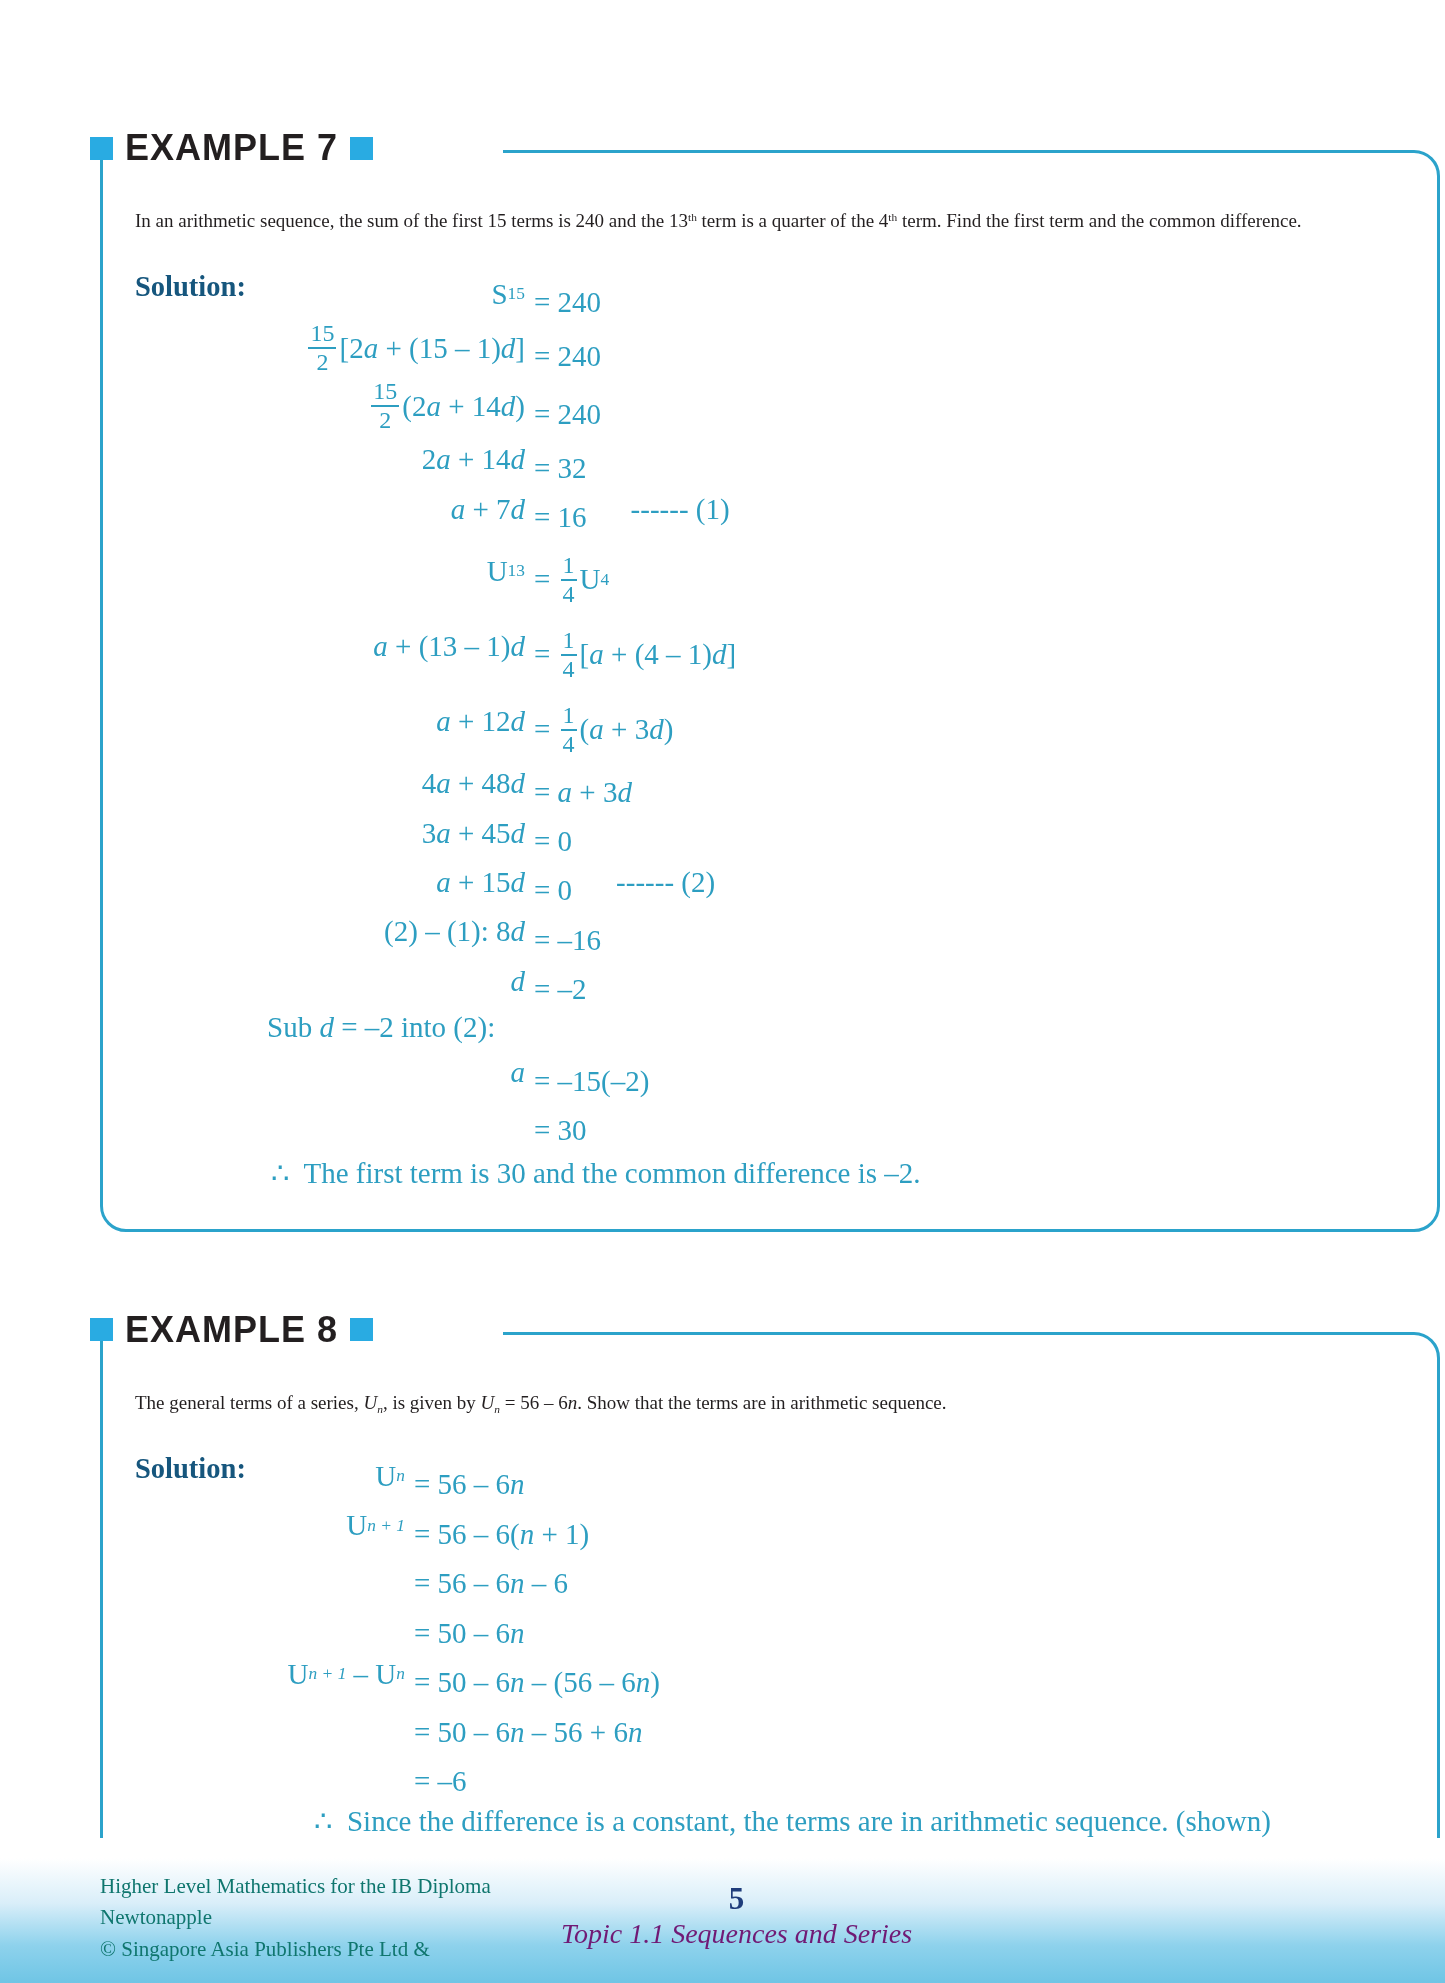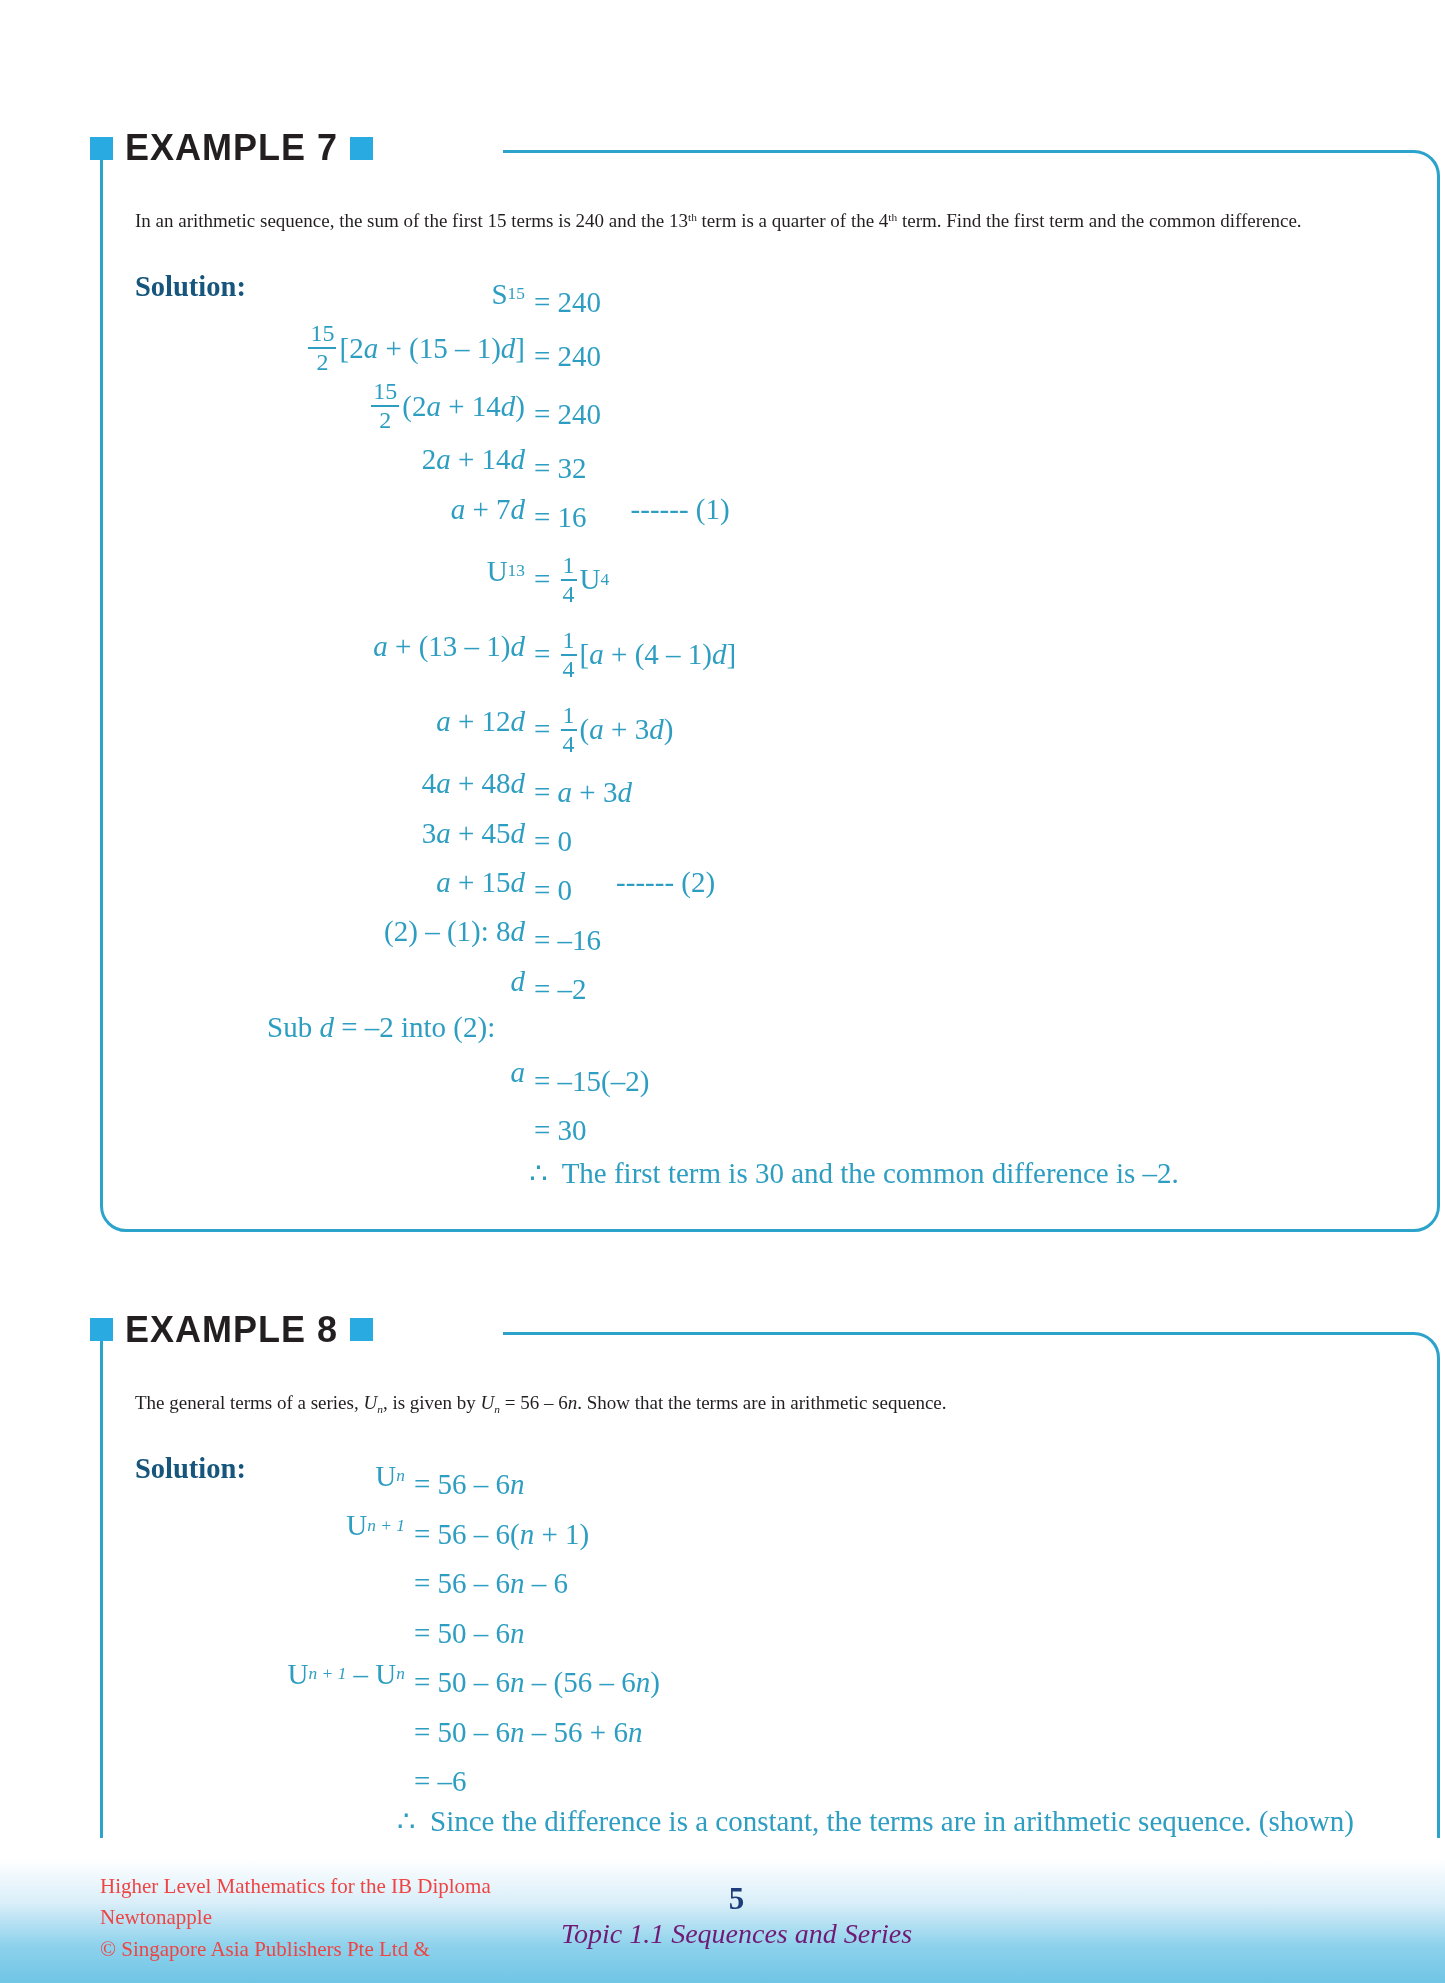--- a/index.html
+++ b/index.html
@@ -24,40 +24,40 @@
   .eqs7{margin-left:60px;}
   .eqs8{margin-left:120px;}
   .mathline{min-height:42px;line-height:1.12;display:block;white-space:pre;
             display:flex;align-items:center;}
   .lhs{display:inline-block;text-align:right;white-space:pre;}
   .eqs7 .lhs{width:330px;}
   .eqs8 .lhs{width:150px;}
   .rhs{display:inline-block;white-space:pre;margin-left:9px;margin-top:17px;}
   .note{margin-left:44px;}
   .textline{margin-left:72px;}
-  .conclusion{margin-left:76px;min-height:52px;align-items:center;justify-content:center;}
+  .conclusion{margin-left:76px;min-height:52px;align-items:center;}
   .eqs8 .conclusion{margin-left:59px;}
   .eqs8 .mathline{min-height:48px;}
 
   .it{font-style:italic;}
   .sb{font-size:0.60em;vertical-align:-0.38em;line-height:1;}
   .sp{font-size:0.60em;vertical-align:0.55em;line-height:1;}
   .frac{display:inline-flex;flex-direction:column;align-items:center;vertical-align:middle;
         line-height:1.02;font-size:24px;margin:2px 3px;}
   .frac .num{border-bottom:2px solid currentColor;padding:0 2px 2px;}
   .frac .den{padding-top:1px;}
   .lhs,.rhs{display:inline-flex;align-items:center;}
   .lhs{justify-content:flex-end;}
   .lhs>span,.rhs>span{white-space:pre;}
 
   
   .grad-band{position:absolute;left:0;right:0;bottom:0;height:145px;
     background:linear-gradient(180deg,#ffffff 0%,#ffffff 14%,#d9eef9 45%,#8ed2ec 74%,#6fc5e5 100%);}
   .footer{position:absolute;left:0;right:0;bottom:46px;z-index:2;}
-  .footer-left{position:absolute;left:100px;bottom:-28px;font-size:21px;line-height:1.5;color:#ef4444;}
+  .footer-left{position:absolute;left:100px;bottom:-28px;font-size:21px;line-height:1.5;color:#0f766e;}
   .footer-center{position:absolute;left:50%;transform:translateX(-46%);bottom:-14px;
                  text-align:center;white-space:nowrap;}
   .page-num{font-size:31px;font-weight:bold;color:#1F3D7B;line-height:1.1;}
   .topic{font-size:28px;font-style:italic;color:#701a75;line-height:1.25;}
 </style>
 </head>
 <body>
 
 <div class="page">
 

